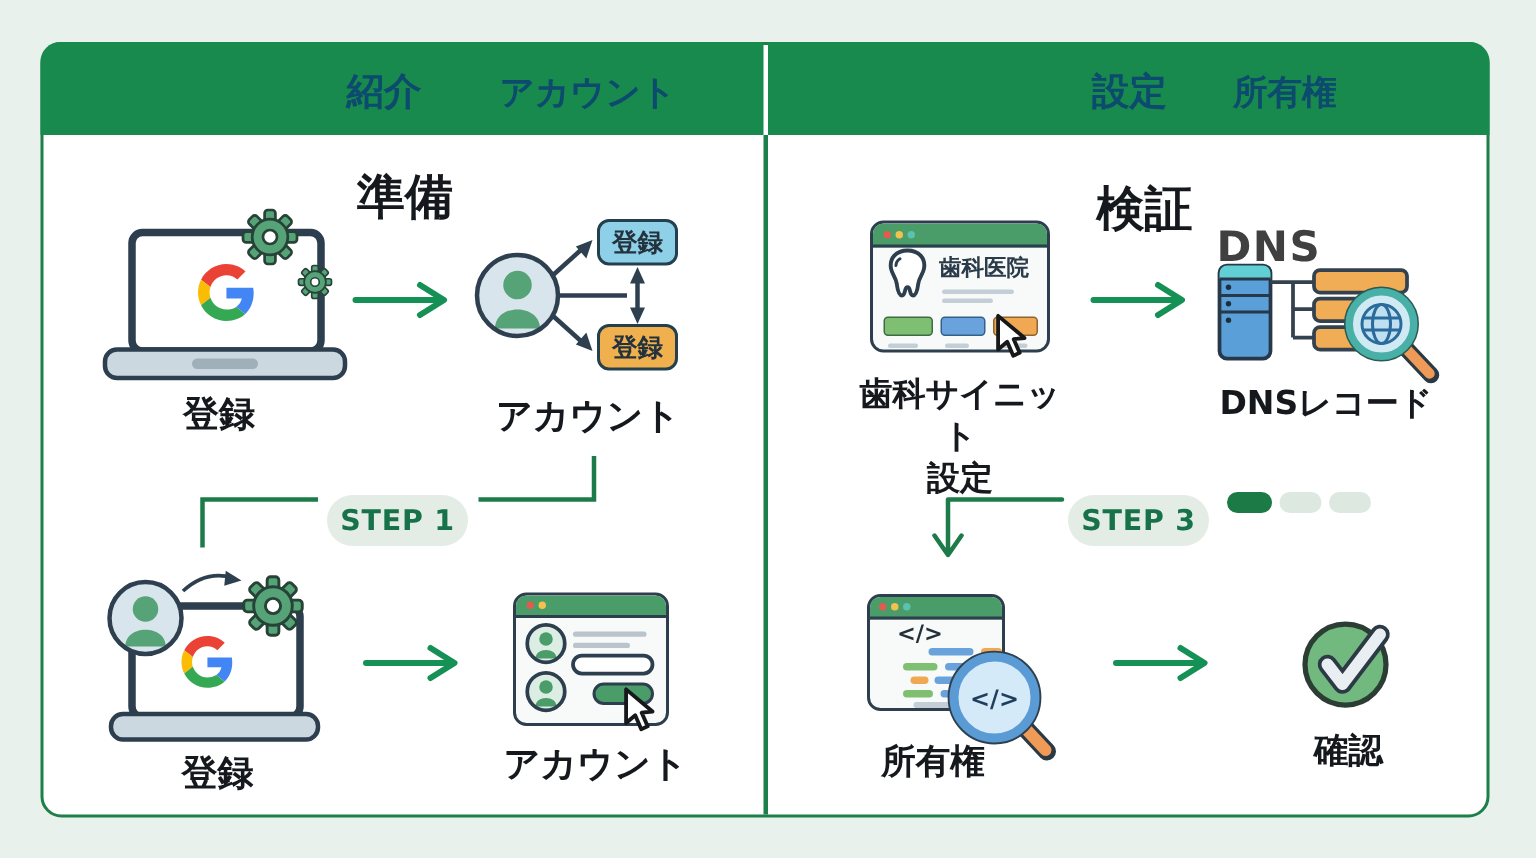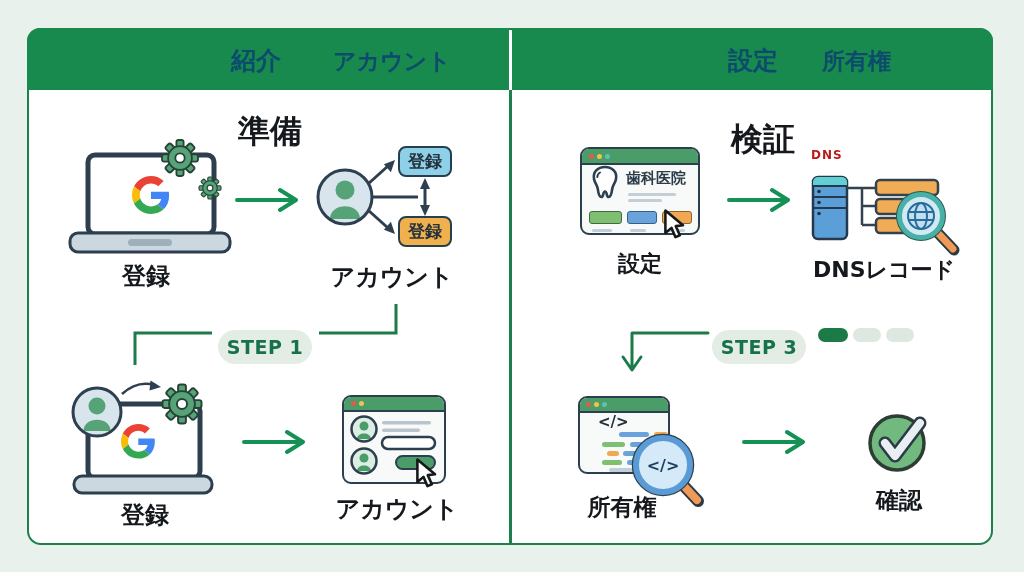--- a/index.html
+++ b/index.html
@@ -196,28 +196,29 @@
 </div>
 <svg class="abs" style="left:588px;top:164px;" width="34" height="38" viewBox="0 0 34 38">
   <path d="M17 3 C9.5 3 4.8 8.2 6 15 C6.8 19.3 9.2 20.8 9.8 25 C10.4 29.6 11.3 33 13.3 33 C15.9 33 14.7 27.5 17 27.5 C19.3 27.5 18.1 33 20.7 33 C22.7 33 23.6 29.6 24.2 25 C24.8 20.8 27.2 19.3 28 15 C29.2 8.2 24.5 3 17 3 Z" fill="#ffffff" stroke="#2d3e4e" stroke-width="2.6" stroke-linejoin="round"></path>
   <path d="M12 8.5 C10.4 9.4 9.4 11 9.3 13" fill="none" stroke="#2d3e4e" stroke-width="2" stroke-linecap="round"></path>
 </svg>
 <div class="win-txt" style="left:626px;top:169px;font-size:15px;">歯科医院</div>
 <svg class="abs" style="left:662px;top:209px;" width="26" height="32" viewBox="0 0 16 20">
   <path d="M2 1 L2 15 L5.8 11.8 L8.3 17.6 L11 16.4 L8.5 10.7 L13 10.2 Z" fill="#ffffff" stroke="#16181a" stroke-width="1.6" stroke-linejoin="round"></path>
 </svg>
 <div class="lbl2" style="left:565px;top:250px;width:150px;">
+  <div>歯科サイニット</div>
   <div>設定</div>
 </div>
 
 <svg class="abs" style="left:726px;top:185px;" width="72" height="30">
   <path d="M3 15 H60 M46 5 L62 15 L46 25" fill="none" stroke="#169155" stroke-width="4" stroke-linecap="round" stroke-linejoin="round"></path>
 </svg>
 
-<div class="abs" style="left:811px;top:148px;font-size:12px;font-weight:bold;color:#b91c1c;letter-spacing:1px;">DNS</div>
+<div class="abs" style="left:811px;top:148px;font-size:28px;font-weight:bold;color:#404040;letter-spacing:1px;">DNS</div>
 <svg class="abs" style="left:805px;top:170px;" width="165" height="115" viewBox="0 0 165 115">
   <g>
     <rect x="8" y="7" width="34" height="62" rx="5" fill="#5b9fd8" stroke="#263849" stroke-width="2.5"></rect>
     <path d="M8 12 a5 5 0 0 1 5-5 h24 a5 5 0 0 1 5 5 v4 H8 Z" fill="#62cfd4"></path>
     <line x1="8" y1="16" x2="42" y2="16" stroke="#263849" stroke-width="2"></line>
     <line x1="8" y1="27" x2="42" y2="27" stroke="#263849" stroke-width="2"></line>
     <line x1="8" y1="38" x2="42" y2="38" stroke="#263849" stroke-width="2"></line>
     <circle cx="14" cy="21.5" r="1.8" fill="#1d2f3d"></circle>
     <circle cx="14" cy="32.5" r="1.8" fill="#1d2f3d"></circle>
     <circle cx="14" cy="43.5" r="1.8" fill="#1d2f3d"></circle>

